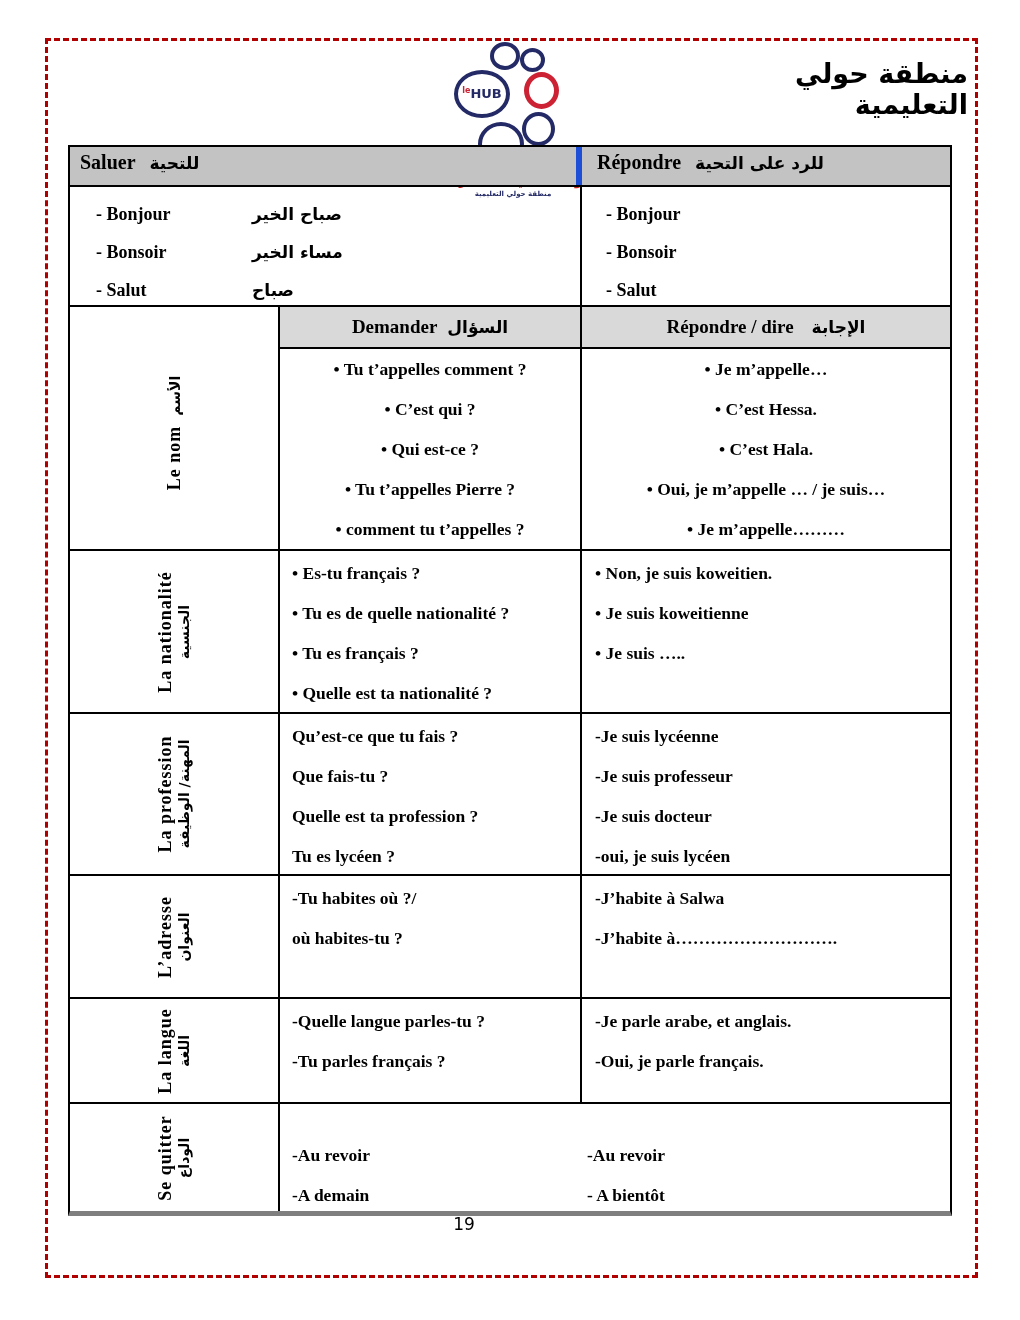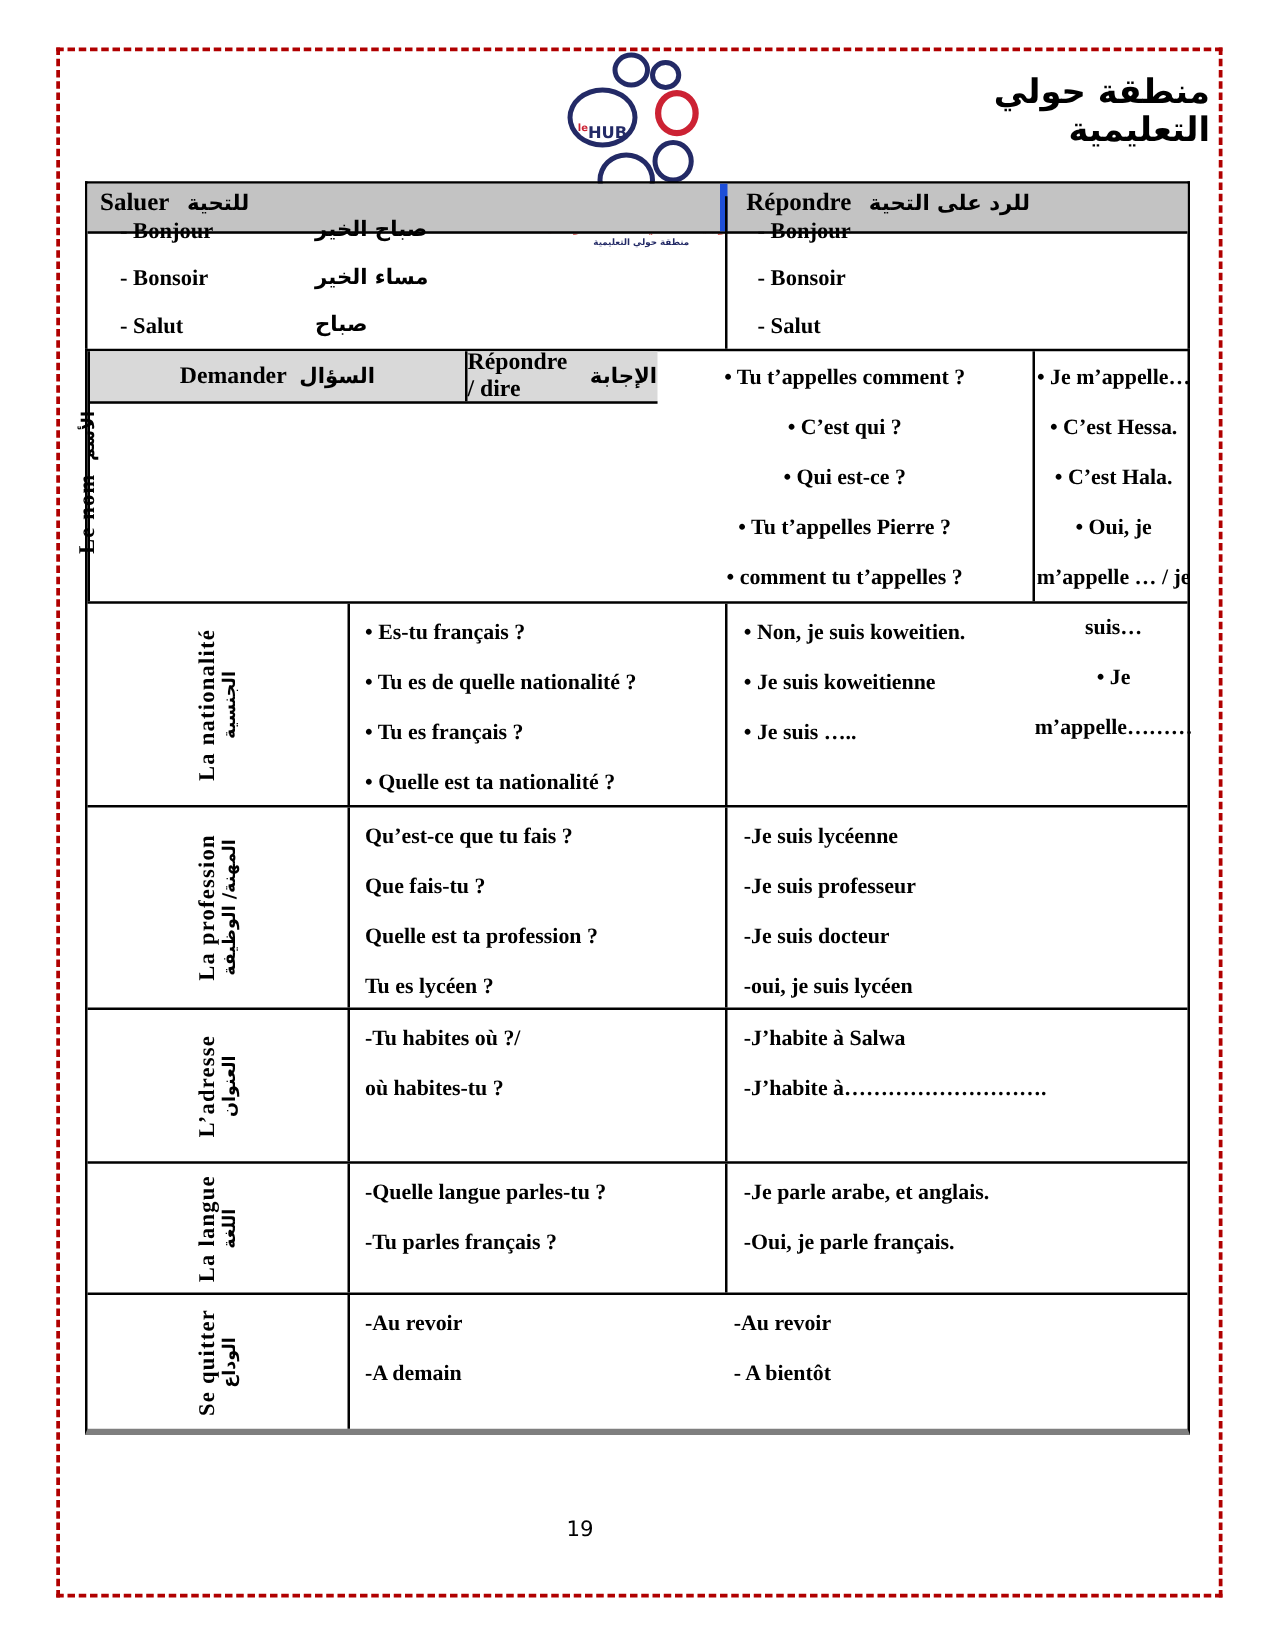--- a/index.html
+++ b/index.html
@@ -12,53 +12,53 @@
   
   .district-title { position:absolute; top:58px; left:700px; width:268px;
                     text-align:right; font-size:27px; font-weight:bold;
                     font-family:"DejaVu Sans",sans-serif; direction:rtl; }
 
   .logo { position:absolute; left:448px; top:42px; width:130px; height:128px; }
   .logo .circ { position:absolute; border-radius:50%; border:4px solid #232a66; background:#fff; }
   .logo .c-top1 { left:42px; top:0px;  width:30px; height:28px; }
   .logo .c-top2 { left:72px; top:6px;  width:25px; height:24px; }
   .logo .c-red  { left:76px; top:30px; width:35px; height:37px; border-color:#cc2233; border-width:5px; }
-  .logo .c-hub  { left:6px;  top:28px; width:56px; height:48px; display:flex; align-items:flex-end; justify-content:center; z-index:2; }
+  .logo .c-hub  { left:6px;  top:28px; width:56px; height:48px; display:flex; align-items:center; justify-content:center; z-index:2; }
   .logo .c-mid  { left:74px; top:70px; width:33px; height:34px; }
   .logo .c-bot  { left:30px; top:80px; width:46px; height:44px; }
   .hub-text { font-family:"DejaVu Sans",sans-serif; font-weight:bold; font-size:13px; color:#232a66; letter-spacing:0; }
   .hub-prefix { color:#cc2233; font-size:8px; vertical-align:super; font-weight:bold; }
   .logo-caption { position:absolute; left:-20px; top:132px; width:170px; text-align:center;
                   font-family:"DejaVu Sans",sans-serif; direction:rtl;
                   font-size:12px; font-weight:bold; color:#c4241f; }
   .logo-subcaption { position:absolute; left:-20px; top:148px; width:170px; text-align:center;
                      font-family:"DejaVu Sans",sans-serif; direction:rtl;
                      font-size:7px; font-weight:bold; color:#232a66; }
 
   
   .tables { position:absolute; left:68px; top:145px; width:884px; }
   .ar { font-family:"DejaVu Sans",sans-serif; font-weight:bold; }
 
   .tableA { border:2px solid #000; border-bottom:none; }
   .hdrA { display:flex; height:40px; background:#c3c3c3; border-bottom:2px solid #000; }
   .hdrA-left  { width:512px; border-right:6px solid #1d4ed8; padding:4px 10px 0 10px; font-size:20px; font-weight:bold; }
   .hdrA-right { flex:1; padding:4px 10px 0 15px; font-size:20px; font-weight:bold; }
   .hdrA .ar { font-size:17px; margin-right:14px; margin-left:14px; }
-  .bodyA { display:flex; height:92px;align-items:flex-end; }
+  .bodyA { display:flex; height:118px; }
   .bodyA-left  { width:512px; border-right:2px solid #000; padding:8px 0 0 26px; }
   .bodyA-right { flex:1; padding:8px 0 0 24px; }
   .gline { display:flex; line-height:38px; font-size:18px; font-weight:bold; }
   .gline .fr { width:156px; }
   .gline .ar { font-size:17px; line-height:38px; }
   .rline { line-height:38px; font-size:18px; font-weight:bold; }
 
   .tableB { border:2px solid #000; border-bottom:5px solid #7f7f7f; }
   .super-row { display:flex; }
   .lbl-cell { width:210px; border-right:2px solid #000; position:relative; }
-  .right-part { flex:1; display:flex; flex-direction:row; }
+  .right-part { flex:1; display:flex; flex-direction:column; }
   .hdrB { display:flex; height:42px; background:#d9d9d9; border-bottom:2px solid #000; }
   .hdrB-cell { font-size:19px; font-weight:bold; display:flex; align-items:center; justify-content:center; gap:10px; }
   .hdrB-dem { width:302px; border-right:2px solid #000; }
   .hdrB-rep { flex:1; gap:18px; }
   .hdrB .ar { font-size:17px; }
 
   .content-pair { display:flex; flex:1; }
   .q-cell { width:302px; border-right:2px solid #000; }
   .a-cell { flex:1; }
   .cline { line-height:40px; font-size:17.5px; font-weight:bold; }
@@ -75,21 +75,21 @@
   .row-quit { height:109px; }
 
   .vlabel { position:absolute; top:50%; left:50%;
             transform:translate(-50%,-50%) rotate(-90deg);
             white-space:nowrap; text-align:center; }
   .vl-fr { display:block; font-size:18px; font-weight:bold; letter-spacing:1px; line-height:20px; }
   .vl-ar { display:block; font-size:14px; line-height:18px; }
   .vlabel.single .vl-fr, .vlabel.single .vl-ar { display:inline; }
   .vlabel.single .vl-ar { margin-right:10px; margin-left:10px; }
 
-  .merged-cell { flex:1; display:flex; padding:2px 0 0 12px; }
+  .merged-cell { flex:1; display:flex; padding:2px 0 0 12px;margin-top:29px; }
   .merged-col1 { width:295px; }
   .merged-col2 { flex:1; }
 
   .page-number { position:absolute; left:0; top:1214px; width:928px; text-align:center;
                  font-size:17px; font-family:"DejaVu Sans",sans-serif; }
 </style>
 </head>
 <body>
 
 <div class="page-border"></div>

